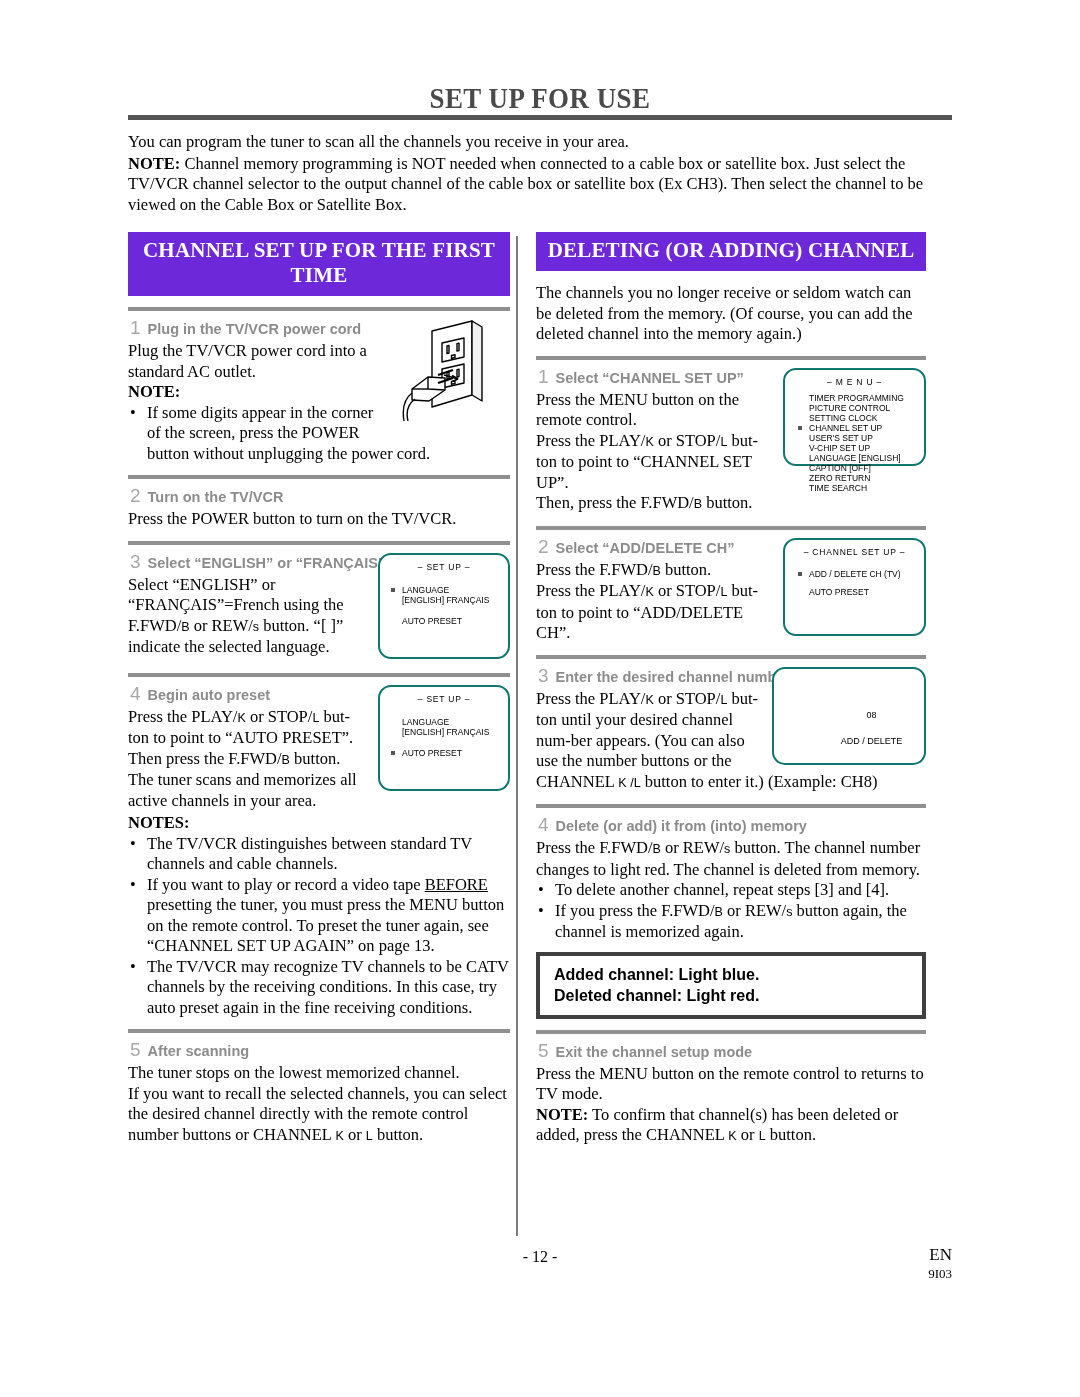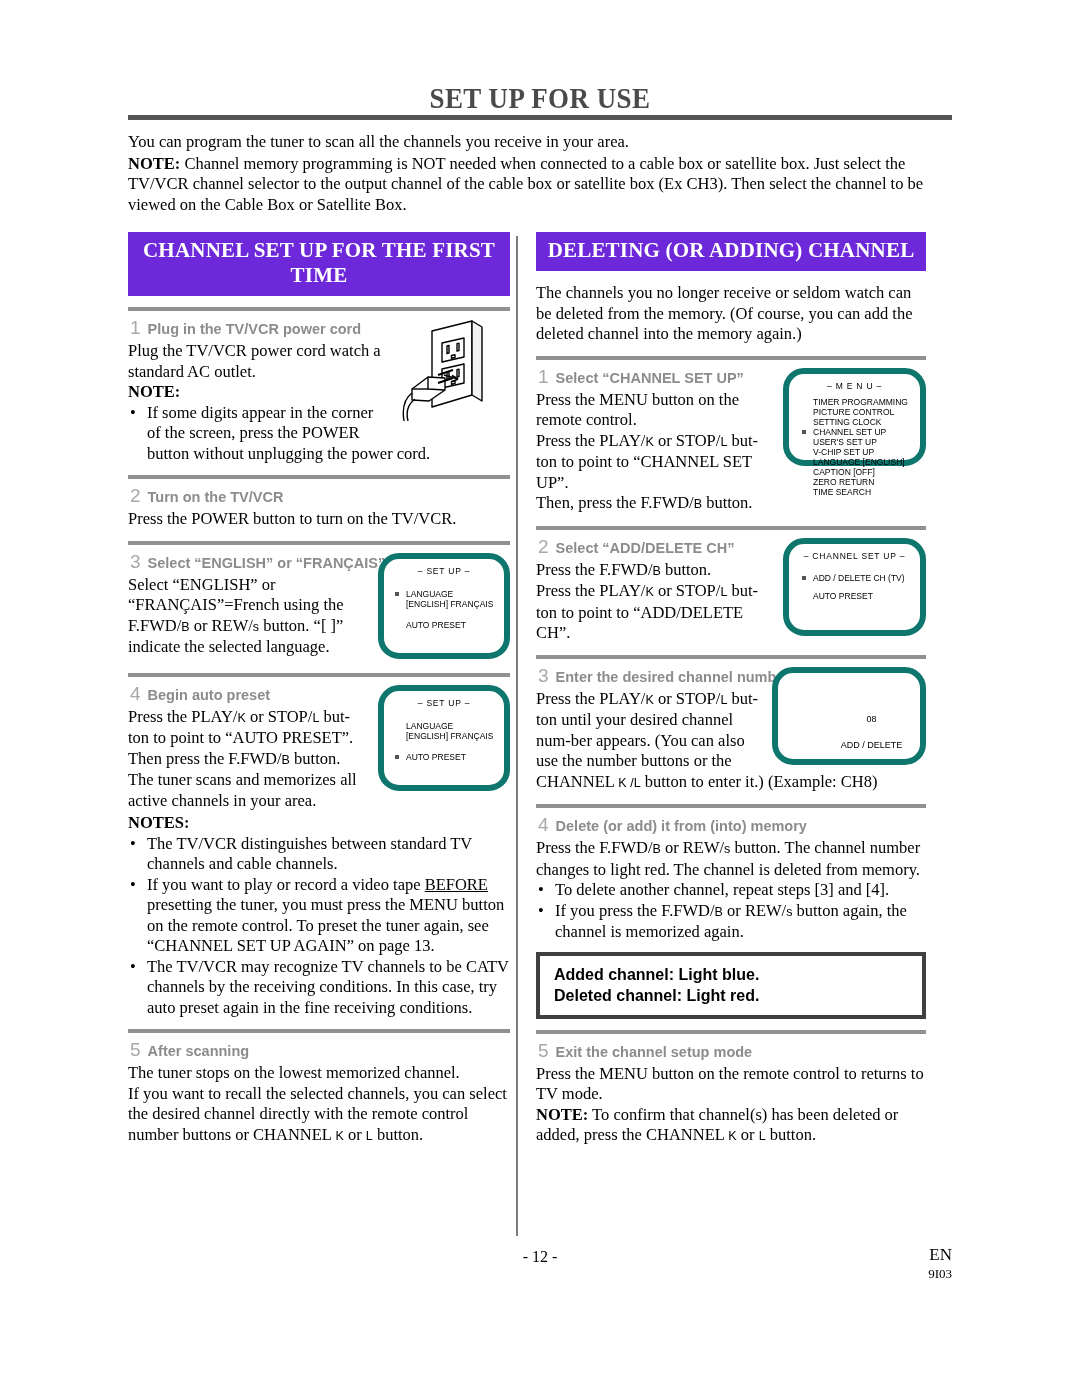--- a/index.html
+++ b/index.html
@@ -146,22 +146,22 @@
 
   
   .with-fig { overflow: hidden; }
   .fig-right {
     float: right;
     margin: 2px 0 3px 8px;
   }
 
   
   .osd {
-    border: 6px solid #0f766e;
-    border-radius: 21px;
+    border: 2px solid #0f766e;
+    border-radius: 13px;
     background: #fff;
     font-family: "Liberation Sans", sans-serif;
     position: relative;
     box-sizing: border-box;
   }
   .osd-title {
     text-align: center;
     font-size: 8.5px;
     letter-spacing: 0.8px;
     padding-top: 7px;
@@ -276,21 +276,21 @@
             <path d="M14 76 C6 82 4 92 6 104"></path>
             <path d="M17 82 C9 88 8 96 10 104"></path>
 
             <path d="M46 58 L60 62" stroke-width="1.8"></path>
             <path d="M60 62 L54 58.5 M60 62 L54.5 64.5" stroke-width="1.8"></path>
           </g>
         </svg>
       </div>
       <div class="step-head"><span class="step-num">1</span><span>Plug in the TV/VCR power cord</span></div>
       <div class="body-txt">
-        <p>Plug the TV/VCR power cord watch a standard AC outlet.</p>
+        <p>Plug the TV/VCR power cord into a standard AC outlet.</p>
         <p class="b">NOTE:</p>
         <ul class="bullets">
           <li>If some digits appear in the corner of the screen, press the POWER button without unplugging the power cord.</li>
         </ul>
       </div>
     </div>
 
     <div class="hr"></div>
     <div>
       <div class="step-head"><span class="step-num">2</span><span>Turn on the TV/VCR</span></div>

